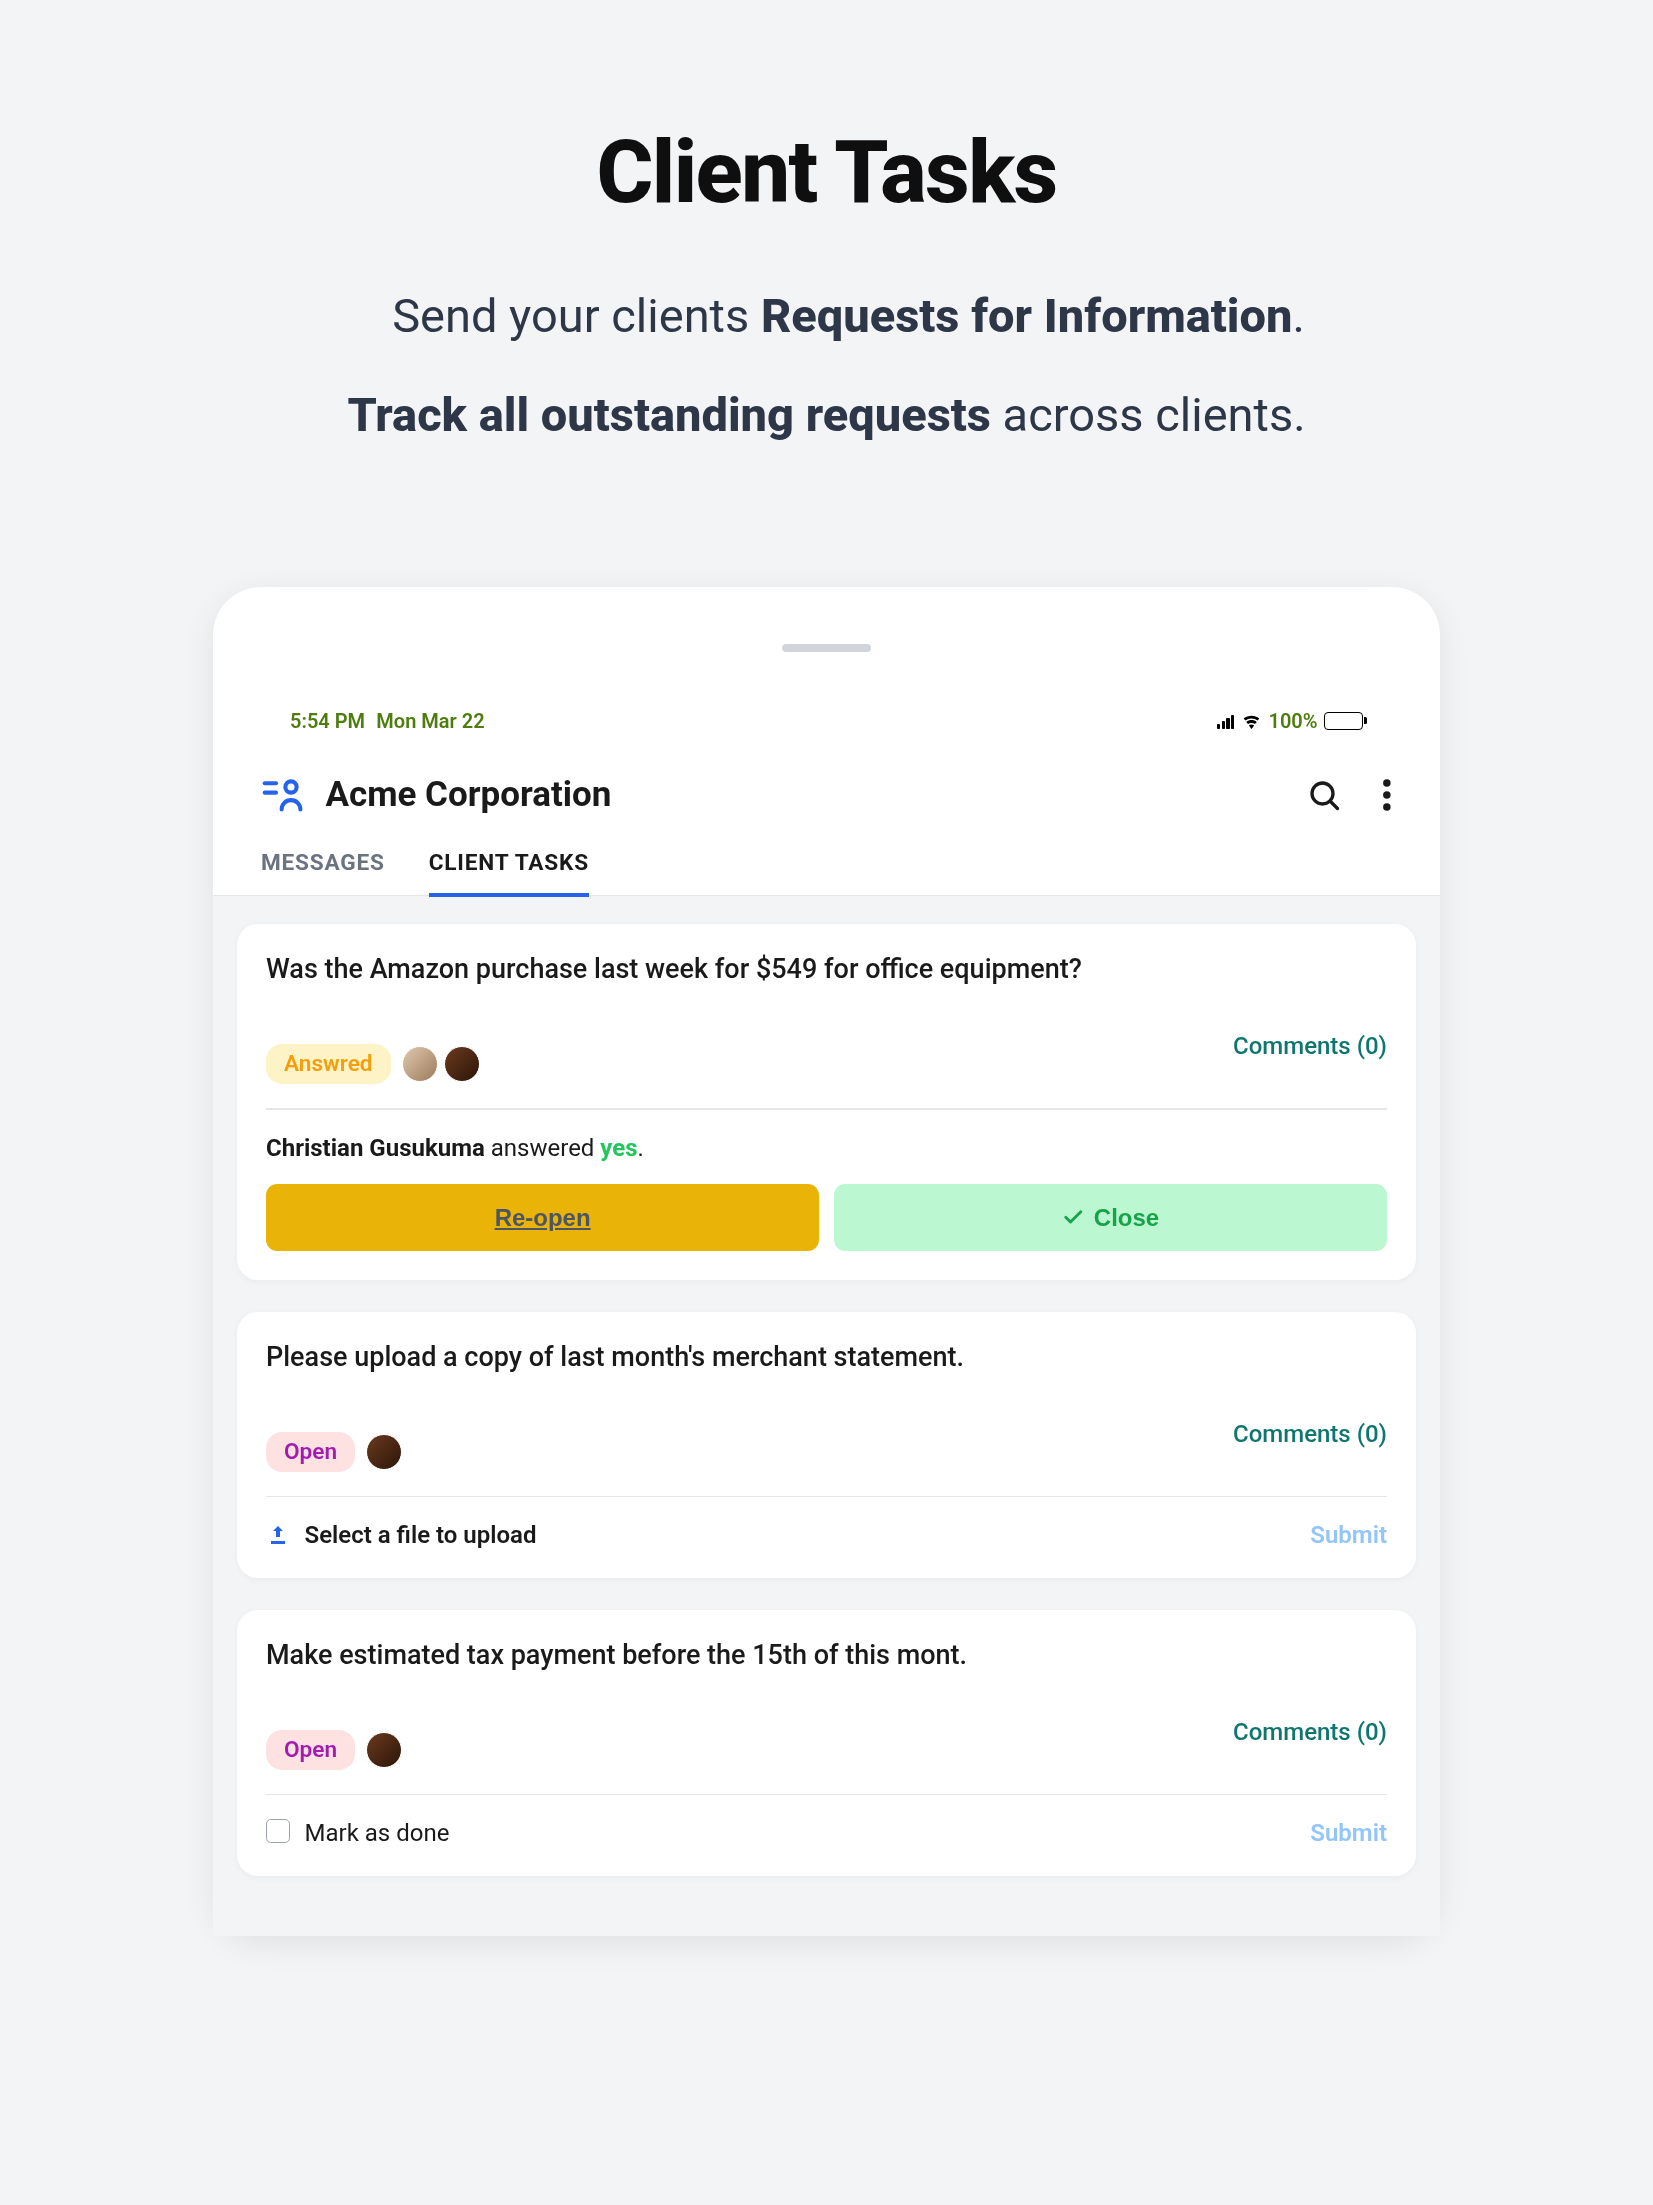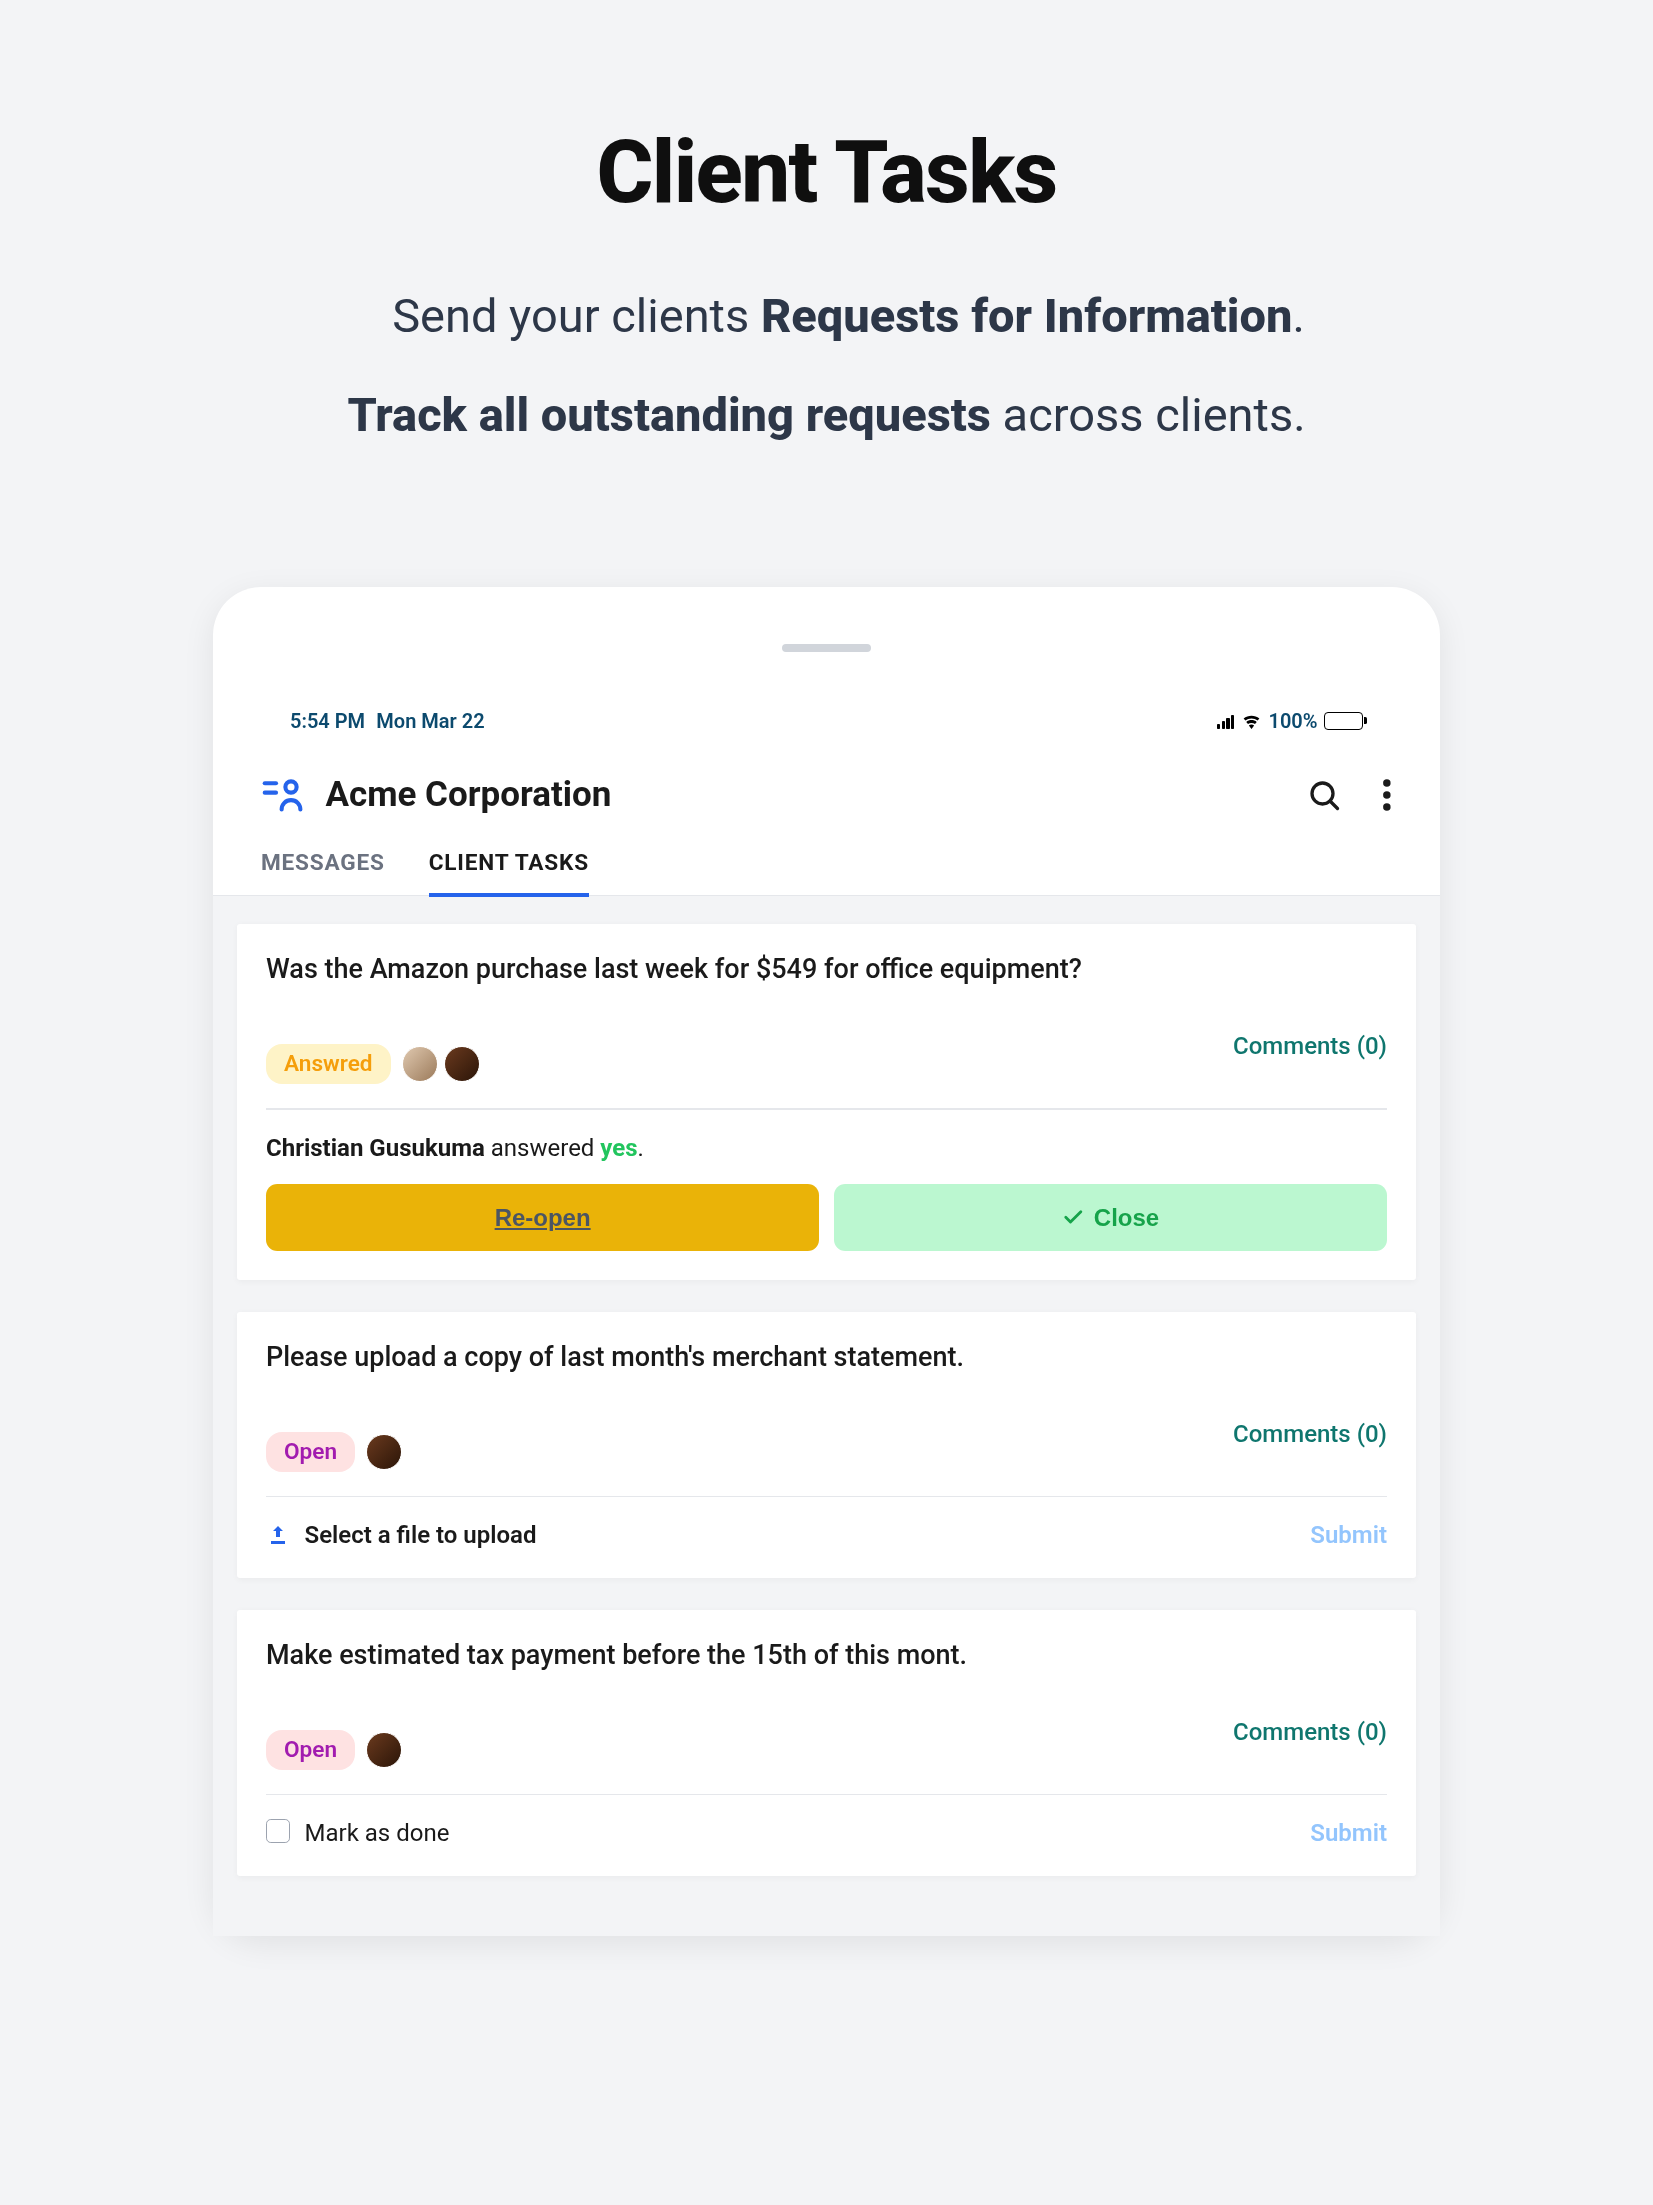--- a/index.html
+++ b/index.html
@@ -63,21 +63,21 @@
   margin: 0 auto 57px;
 }
 
 .statusbar {
   display: flex;
   justify-content: space-between;
   align-items: center;
   padding: 0 77px;
   font-size: 20px;
   font-weight: 600;
-  color: #0c4a6e;
+  color: #4d7c0f;
 }
 
 .statusbar .left { display: flex; gap: 11.3px; }
 .statusbar .right { display: flex; align-items: center; gap: 6.5px; }
 
 .signal-bars { display: inline-flex; align-items: flex-end; gap: 1.6px; height: 16px; }
 .signal-bars span { width: 3.2px; background: #000; border-radius: 0.8px; }
 .signal-bars span:nth-child(1){height:4.8px} .signal-bars span:nth-child(2){height:8px}
 .signal-bars span:nth-child(3){height:11.3px} .signal-bars span:nth-child(4){height:14.5px}
 
@@ -128,21 +128,21 @@
   position: absolute;
   left: 0; right: 0; bottom: -1.6px;
   height: 4px;
   background: #2563eb;
 }
 
 .content { background: #f3f4f6; padding: 28px 24px; }
 
 .card {
   background: #fff;
-  border-radius: 3px;
+  border-radius: 21px;
   padding: 29px 29px;
   margin-bottom: 32px;
   box-shadow: 0 1.6px 6.5px rgba(0,0,0,0.04);
 }
 
 .task-title {
   font-size: 27px;
   font-weight: 500;
   color: #1a1a1a;
   margin-bottom: 22.6px;

